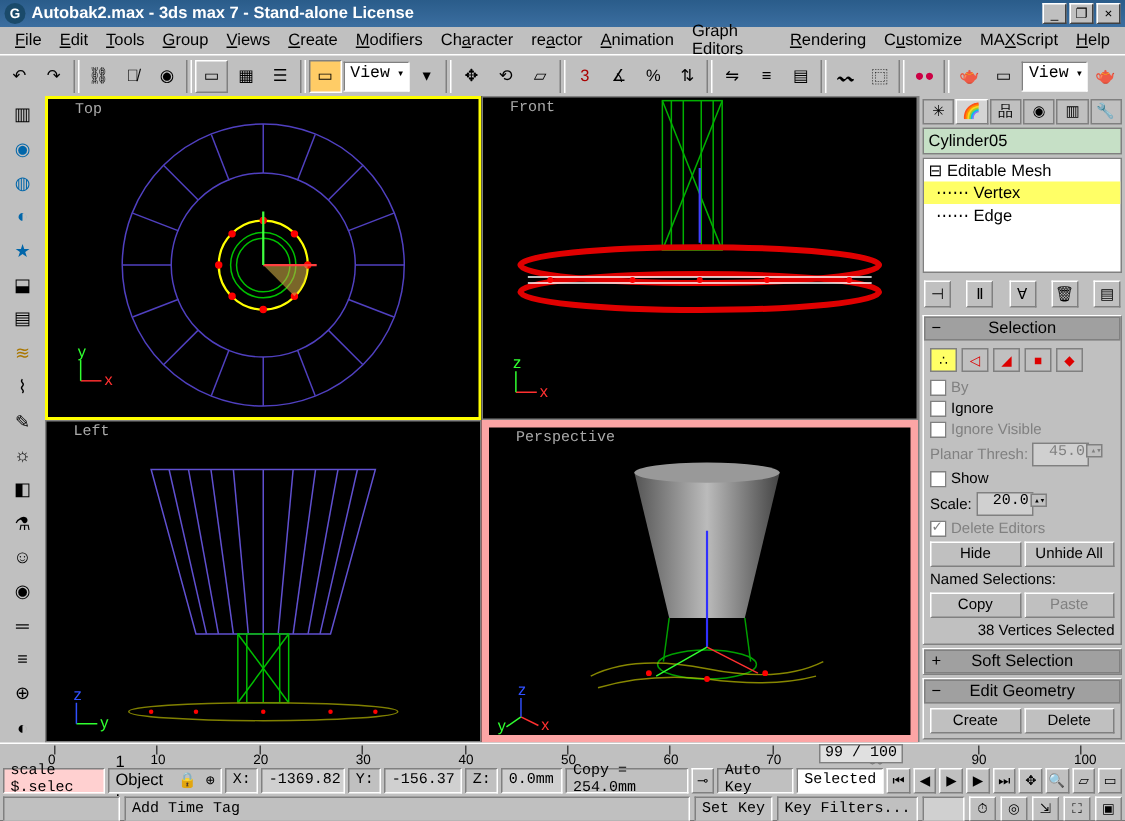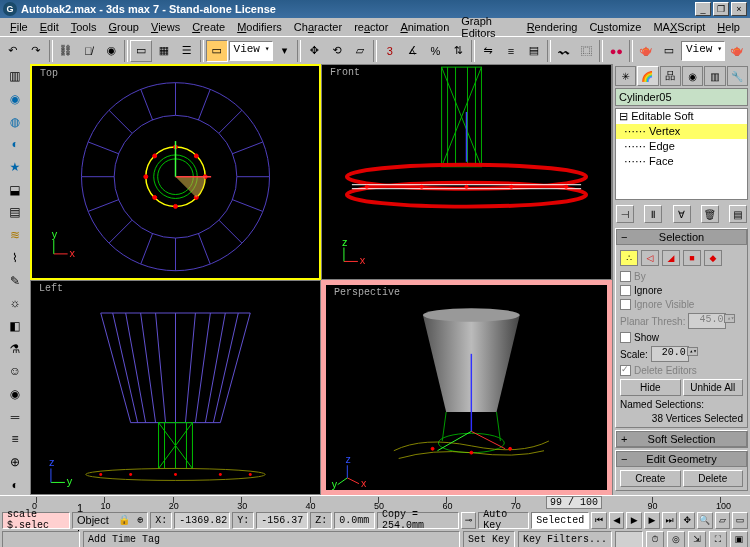--- a/index.html
+++ b/index.html
@@ -30,21 +30,21 @@
   .lefttools { position:absolute; left:0; top:64px; width:30px; bottom:52px; background:#c0c0c0; display:flex; flex-direction:column; align-items:center; padding-top:2px; gap:2px; }
   .ltbtn { width:24px; height:22px; border:1px solid #c0c0c0; display:flex;align-items:center;justify-content:center; font-size:12px; }
 
   
   .viewarea { position:absolute; left:30px; right:138px; top:64px; bottom:52px; background:#000; }
   .vp { position:absolute; background:#000; }
   .vp.tl { left:0; top:0; right:50%; bottom:50%; border:2px solid #ffff00; }
   .vp.tr { left:50%; top:0; right:0; bottom:50%; border:1px solid #808080; }
   .vp.bl { left:0; top:50%; right:50%; bottom:0; border:1px solid #808080; }
   .vp.br { left:50%; top:50%; right:0; bottom:0; border:5px solid #fca5a5;text-decoration:underline; }
-  .vplabel { position:absolute; left:8px; top:2px; color:#aaa; font-size:10px; font-family:"Courier New",monospace; }
+  .vplabel { position:absolute; left:18px; top:2px; color:#aaa; font-size:10px; font-family:"Courier New",monospace; }
   .vp svg { width:100%; height:100%; }
 
   
   .cmdpanel { position:absolute; right:0; top:64px; width:138px; bottom:52px; background:#c0c0c0; border-left:1px solid #808080; padding:2px; display:flex; flex-direction:column; gap:2px; overflow:hidden; }
   .tabrow { display:flex; gap:1px; height:20px; }
   .tabbtn { flex:1; border:1px solid #808080; background:#c0c0c0; display:flex;align-items:center;justify-content:center; font-size:10px; }
   .tabbtn.active { background:#d4d4d4; border-top-color:#fff; border-left-color:#fff; }
   .namefield { height:18px; background:#c6e0c6; border:1px solid #808080; padding:2px 3px; color:#000; }
   .combofield { height:18px; background:#fff; border:1px solid #808080; padding:2px 3px; position:relative; }
   .combofield::after { content:"▾"; position:absolute; right:3px; top:2px; color:#000; background:#c0c0c0; width:12px; text-align:center; border:1px solid #fff; border-right-color:#808080; border-bottom-color:#808080; font-size:8px; }
@@ -353,24 +353,23 @@
   <div class="tabrow">
     <div class="tabbtn">✳</div>
     <div class="tabbtn active">🌈</div>
     <div class="tabbtn">品</div>
     <div class="tabbtn">◉</div>
     <div class="tabbtn">▥</div>
     <div class="tabbtn">🔧</div>
   </div>
   <div class="namefield">Cylinder05</div>
   <div class="stacklist">
-    <div class="stackitem top">⊟ <span>Editable Soft</span></div>
+    <div class="stackitem top">⊟ <span>Editable Mesh</span></div>
     <div class="stackitem sel">⋯⋯ <span>Vertex</span></div>
     <div class="stackitem">⋯⋯ <span>Edge</span></div>
-    <div class="stackitem">⋯⋯ <span>Face</span></div>
 
   </div>
   <div class="stackbtns">
     <div class="sbtn">⊣</div>
     <div class="sbtn">Ⅱ</div>
     <div class="sbtn">∀</div>
     <div class="sbtn">🗑</div>
     <div class="sbtn">▤</div>
   </div>
 
@@ -410,20 +409,24 @@
         </div>
       <div class="chkrow disabled">
           <span class="chk checked"></span>
           <span class="lbl">Delete Editors</span>
         </div>
       <div class="btnrow">
         <div class="pbtn">Hide</div>
         <div class="pbtn">Unhide All</div>
       </div>
       <div class="lbl">Named Selections:</div>
+      <div class="btnrow">
+        <div class="pbtn">Copy</div>
+        <div class="pbtn disabled">Paste</div>
+      </div>
       <div class="lbl" style="text-align:right">38 Vertices Selected</div>
     </div>
   </div>
 
   <div class="rollout">
       <div class="rollhdr collapsed">Soft Selection</div>
     </div>
   <div class="rollout">
     <div class="rollhdr">Edit Geometry</div>
     <div class="rollbody">

